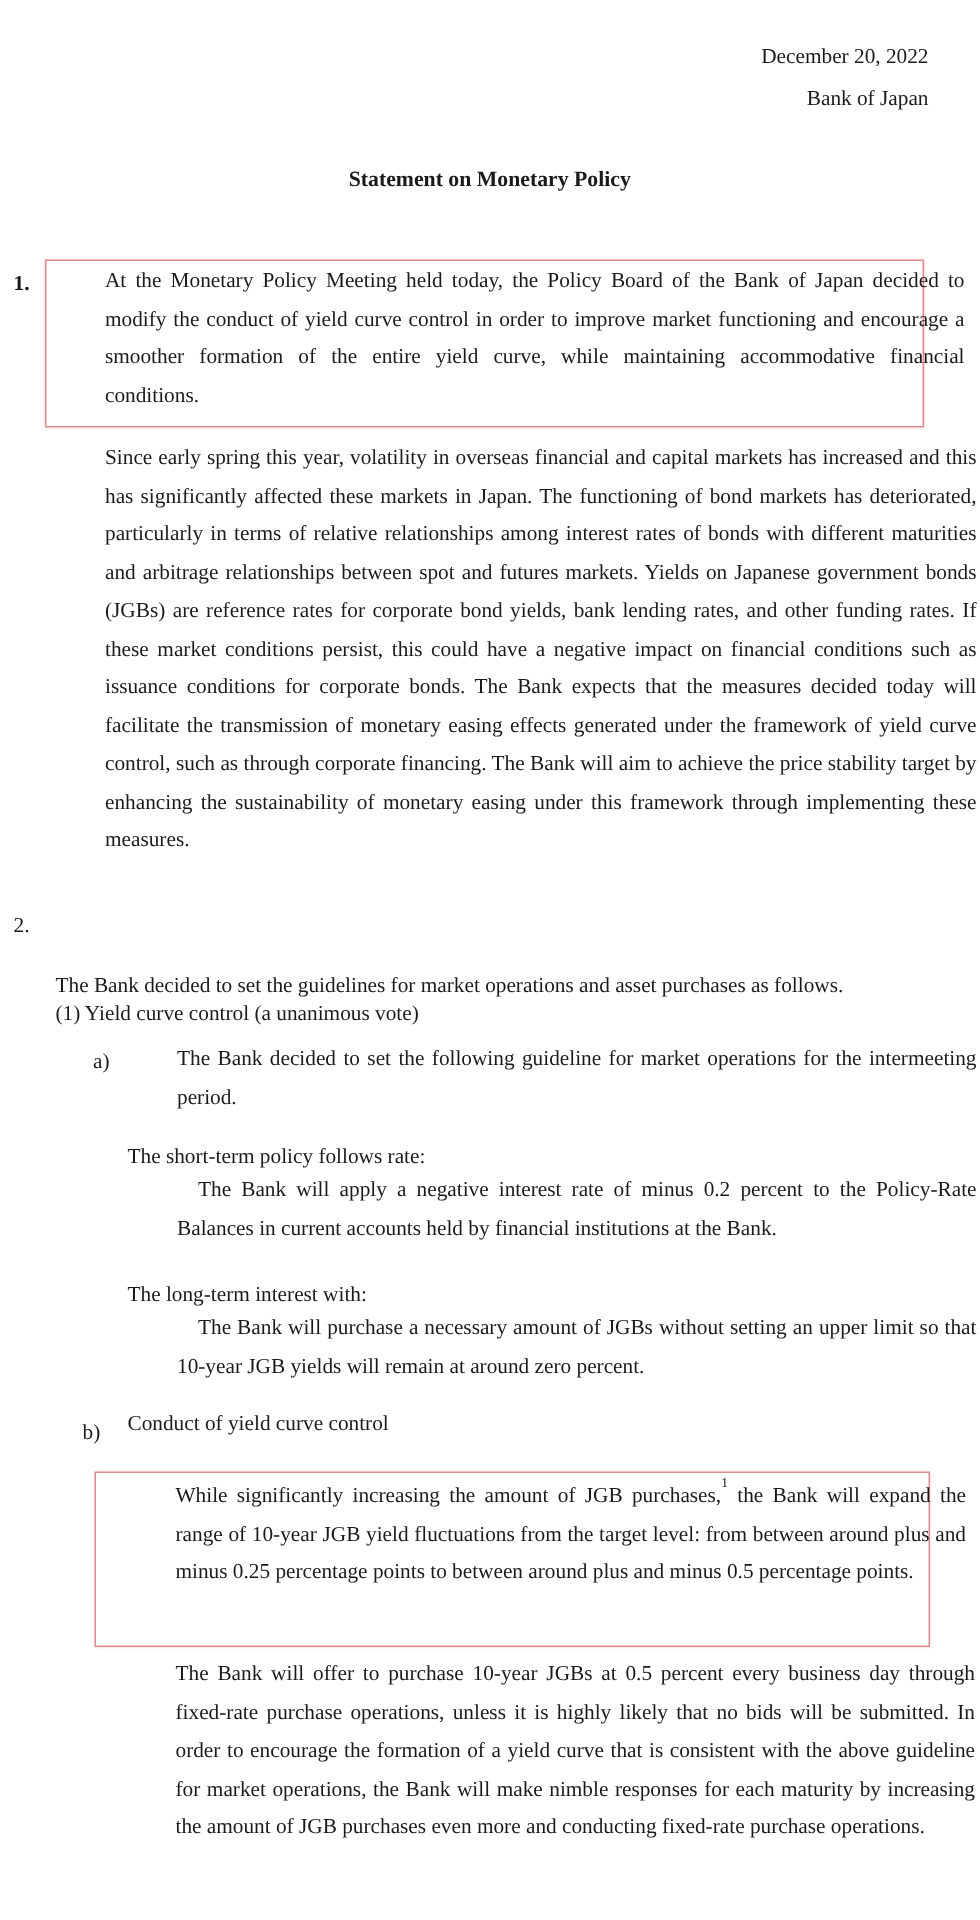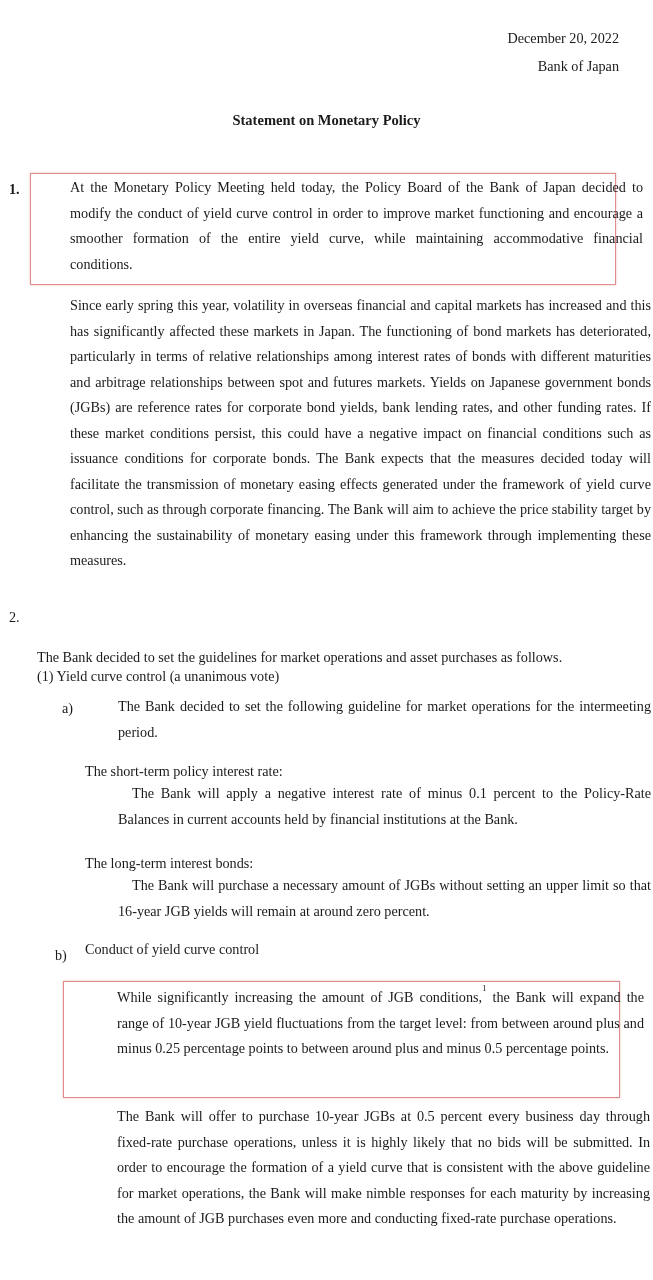--- a/index.html
+++ b/index.html
@@ -32,27 +32,27 @@
   <div class="abs para last-left" style="left:37px; top:293px; width:581px;">Since early spring this year, volatility in overseas financial and capital markets has increased and this has significantly affected these markets in Japan. The functioning of bond markets has deteriorated, particularly in terms of relative relationships among interest rates of bonds with different maturities and arbitrage relationships between spot and futures markets. Yields on Japanese government bonds (JGBs) are reference rates for corporate bond yields, bank lending rates, and other funding rates. If these market conditions persist, this could have a negative impact on financial conditions such as issuance conditions for corporate bonds. The Bank expects that the measures decided today will facilitate the transmission of monetary easing effects generated under the framework of yield curve control, such as through corporate financing. The Bank will aim to achieve the price stability target by enhancing the sustainability of monetary easing under this framework through implementing these measures.</div>
 
   <div class="abs" style="left:9px; top:609px;">2.</div>
   <div class="abs" style="left:37px; top:609px; width:590px;margin-top:40px;">The Bank decided to set the guidelines for market operations and asset purchases as follows.</div>
 
   <div class="abs" style="left:37px; top:668px;">(1) Yield curve control (a unanimous vote)</div>
 
   <div class="abs" style="left:62px; top:700px;">a)</div>
   <div class="abs para last-left" style="left:85px; top:694px; width:533px;font-family:Liberation Serif, serif;">The Bank decided to set the following guideline for market operations for the intermeeting period.</div>
 
-  <div class="abs" style="left:85px; top:763px;">The short-term policy interest rate:</div>
-  <div class="abs para last-left indent" style="left:85px; top:781px; width:533px;">The Bank will apply a negative interest rate of minus 0.1 percent to the Policy-Rate Balances in current accounts held by financial institutions at the Bank.</div>
+  <div class="abs" style="left:85px; top:763px;">The short-term policy follows rate:</div>
+  <div class="abs para last-left indent" style="left:85px; top:781px; width:533px;">The Bank will apply a negative interest rate of minus 0.2 percent to the Policy-Rate Balances in current accounts held by financial institutions at the Bank.</div>
 
-  <div class="abs" style="left:85px; top:855px;">The long-term interest bonds:</div>
-  <div class="abs para last-left indent" style="left:85px; top:873px; width:533px;">The Bank will purchase a necessary amount of JGBs without setting an upper limit so that 16-year JGB yields will remain at around zero percent.</div>
+  <div class="abs" style="left:85px; top:855px;">The long-term interest with:</div>
+  <div class="abs para last-left indent" style="left:85px; top:873px; width:533px;">The Bank will purchase a necessary amount of JGBs without setting an upper limit so that 10-year JGB yields will remain at around zero percent.</div>
 
   <div class="abs" style="left:55px; top:947px;">b)</div>
   <div class="abs" style="left:85px; top:941px;">Conduct of yield curve control</div>
 
   <div class="abs box" style="left:63px; top:981px; width:555px; height:115px;"></div>
-  <div class="abs para last-left" style="left:84px; top:985px; width:527px;"><span>While significantly increasing the amount of JGB conditions,</span><sup>1</sup><span> the Bank will expand the range of 10-year JGB yield fluctuations from the target level: from between around plus and minus 0.25 percentage points to between around plus and minus 0.5 percentage points.</span></div>
+  <div class="abs para last-left" style="left:84px; top:985px; width:527px;"><span>While significantly increasing the amount of JGB purchases,</span><sup>1</sup><span> the Bank will expand the range of 10-year JGB yield fluctuations from the target level: from between around plus and minus 0.25 percentage points to between around plus and minus 0.5 percentage points.</span></div>
 
   <div class="abs para last-left" style="left:84px; top:1104px; width:533px;">The Bank will offer to purchase 10-year JGBs at 0.5 percent every business day through fixed-rate purchase operations, unless it is highly likely that no bids will be submitted. In order to encourage the formation of a yield curve that is consistent with the above guideline for market operations, the Bank will make nimble responses for each maturity by increasing the amount of JGB purchases even more and conducting fixed-rate purchase operations.</div>
 
 </div>
 
 </body></html>

